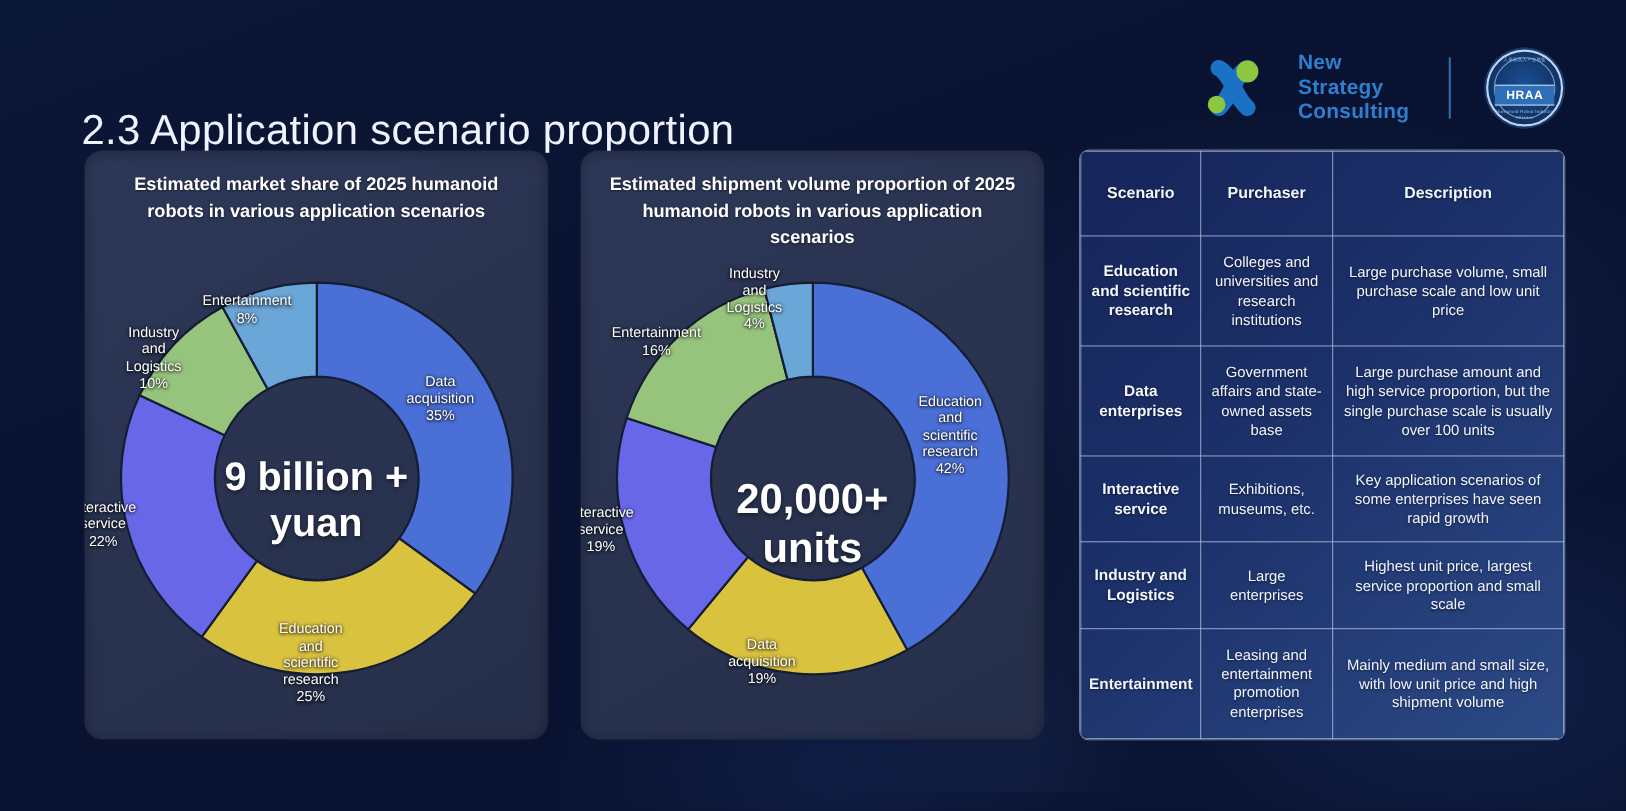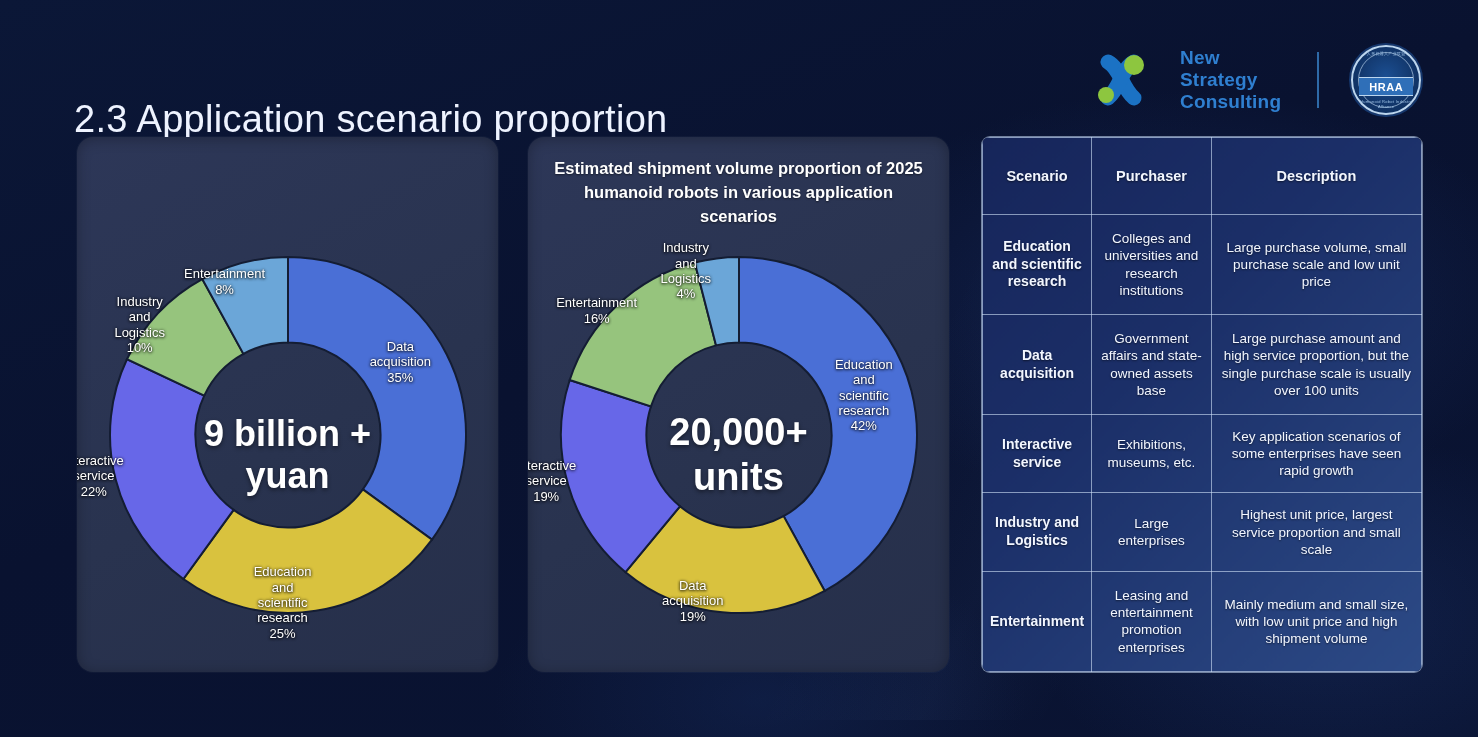--- a/index.html
+++ b/index.html
@@ -56,21 +56,21 @@
   #chart-card-2{left:528px;}
   .card-title{position:absolute;left:24px;right:24px;top:20px;
     text-align:center;color:#ffffff;font-size:16.5px;font-weight:700;line-height:1.45;
     text-shadow:0 1px 2px rgba(0,0,0,.5);}
   .donut-wrap{position:absolute;left:0;right:0;top:118px;height:400px;}
   .donut{position:absolute;left:50%;transform:translateX(-50%);top:0;width:360px;height:360px;}
   .center-label{position:absolute;left:50%;top:50%;transform:translate(-50%,-50%);
     width:190px;text-align:center;color:#fff;font-weight:700;line-height:1.18;
     text-shadow:0 2px 4px rgba(0,0,0,.45);pointer-events:none;}
   #center-1{font-size:36px;}
-  #center-2{font-size:38px;}
+  #center-2{font-size:38px;margin-top:22px;}
   .slice-label{position:absolute;transform:translate(-50%,-50%);
     text-align:center;color:#ffffff;font-size:13px;font-weight:400;line-height:1.18;
     text-shadow:0 1px 3px rgba(0,0,0,.85), 0 0 3px rgba(0,0,0,.7);
     pointer-events:none;white-space:pre-line;}
 
   
   #scenario-table{position:absolute;left:982px;top:137px;width:440px;height:535px;
     border-collapse:collapse;border-radius:8px;overflow:hidden;
     background:linear-gradient(135deg,#16255a 0%,#1b2f68 40%,#2c4a86 100%);
     box-shadow:0 0 0 1px rgba(200,220,245,.55);}
@@ -112,20 +112,21 @@
     <div class="ring"></div>
     <div class="top">人形机器人产业联盟</div>
     <div class="band">
         <b>HRAA</b>
       </div>
     <div class="bot">Humanoid Robot Industry Alliance</div>
   </div>
 </div>
 
 <div class="chart-card" id="chart-card-1">
+  <div class="card-title">Estimated market share of 2025 humanoid robots in various application scenarios</div>
   <div class="donut-wrap">
     <svg class="donut" id="donut-1" viewBox="0 0 360 360">
         <path d="M 180 2 A 178 178 0 0 1 324.0050249987406 284.62577490806024 L 254.88261299934516 234.4054029521913 A 92.56 92.56 0 0 0 180 87.44 Z" fill="#4a6fd6" stroke="#141d33" stroke-width="2"></path>
         <path d="M 324.0050249987406 284.62577490806024 A 178 178 0 0 1 75.3742250919398 324.0050249987406 L 125.59459704780869 254.88261299934516 A 92.56 92.56 0 0 0 254.88261299934516 234.4054029521913 Z" fill="#d9c23e" stroke="#141d33" stroke-width="2"></path>
         <path d="M 75.3742250919398 324.0050249987406 A 178 178 0 0 1 18.940784661048525 104.21128610141707 L 96.24920802374524 140.58986877273688 A 92.56 92.56 0 0 0 125.59459704780869 254.88261299934516 Z" fill="#6767e8" stroke="#141d33" stroke-width="2"></path>
         <path d="M 18.940784661048525 104.21128610141707 A 178 178 0 0 1 94.24784600989469 24.01741095219228 L 135.40887992514524 98.88905369513998 A 92.56 92.56 0 0 0 96.24920802374524 140.58986877273688 Z" fill="#96c47d" stroke="#141d33" stroke-width="2"></path>
         <path d="M 94.24784600989469 24.01741095219228 A 178 178 0 0 1 179.99999999999997 2 L 179.99999999999997 87.44 A 92.56 92.56 0 0 0 135.40887992514524 98.88905369513998 Z" fill="#6ba6d8" stroke="#141d33" stroke-width="2"></path>
       </svg>
     <div class="center-label" id="center-1">
         <div>9 billion +</div>
@@ -202,21 +203,21 @@
       <th>Description</th>
     </tr>
   </thead>
   <tbody id="table-body">
       <tr>
         <td class="scn">Education and scientific research</td>
         <td>Colleges and universities and research institutions</td>
         <td>Large purchase volume, small purchase scale and low unit price</td>
       </tr>
       <tr>
-        <td class="scn">Data acquisition</td>
+        <td class="scn">Data enterprises</td>
         <td>Government affairs and state-owned assets base</td>
         <td>Large purchase amount and high service proportion, but the single purchase scale is usually over 100 units</td>
       </tr>
       <tr>
         <td class="scn">Interactive service</td>
         <td>Exhibitions, museums, etc.</td>
         <td>Key application scenarios of some enterprises have seen rapid growth</td>
       </tr>
       <tr>
         <td class="scn">Industry and Logistics</td>

